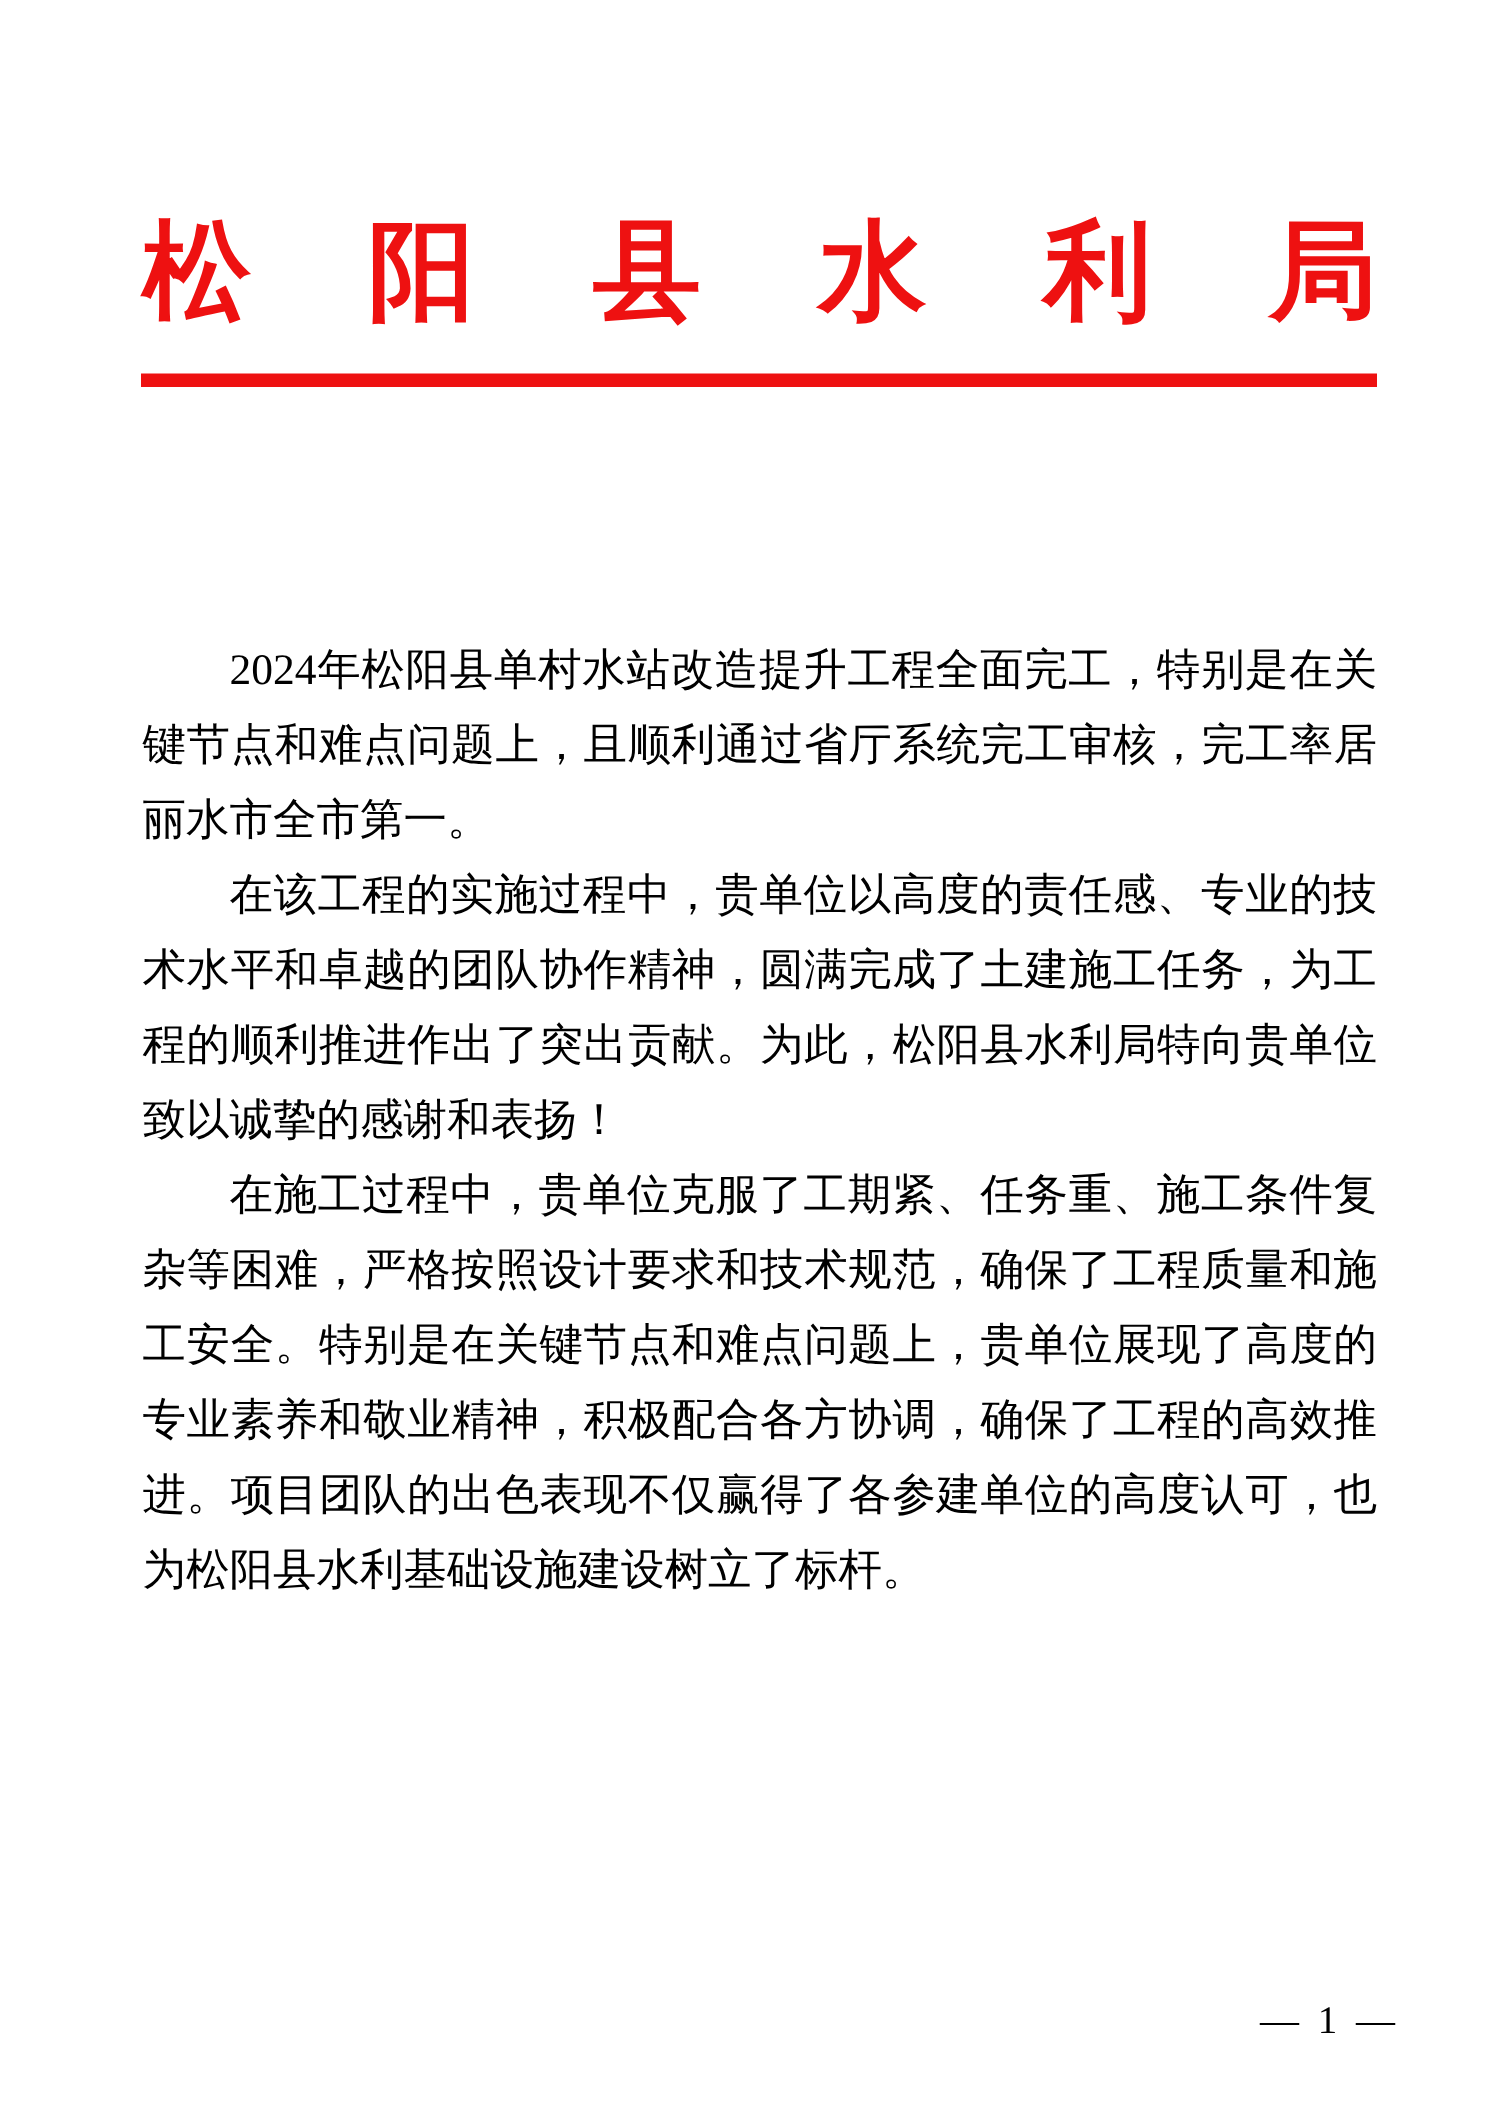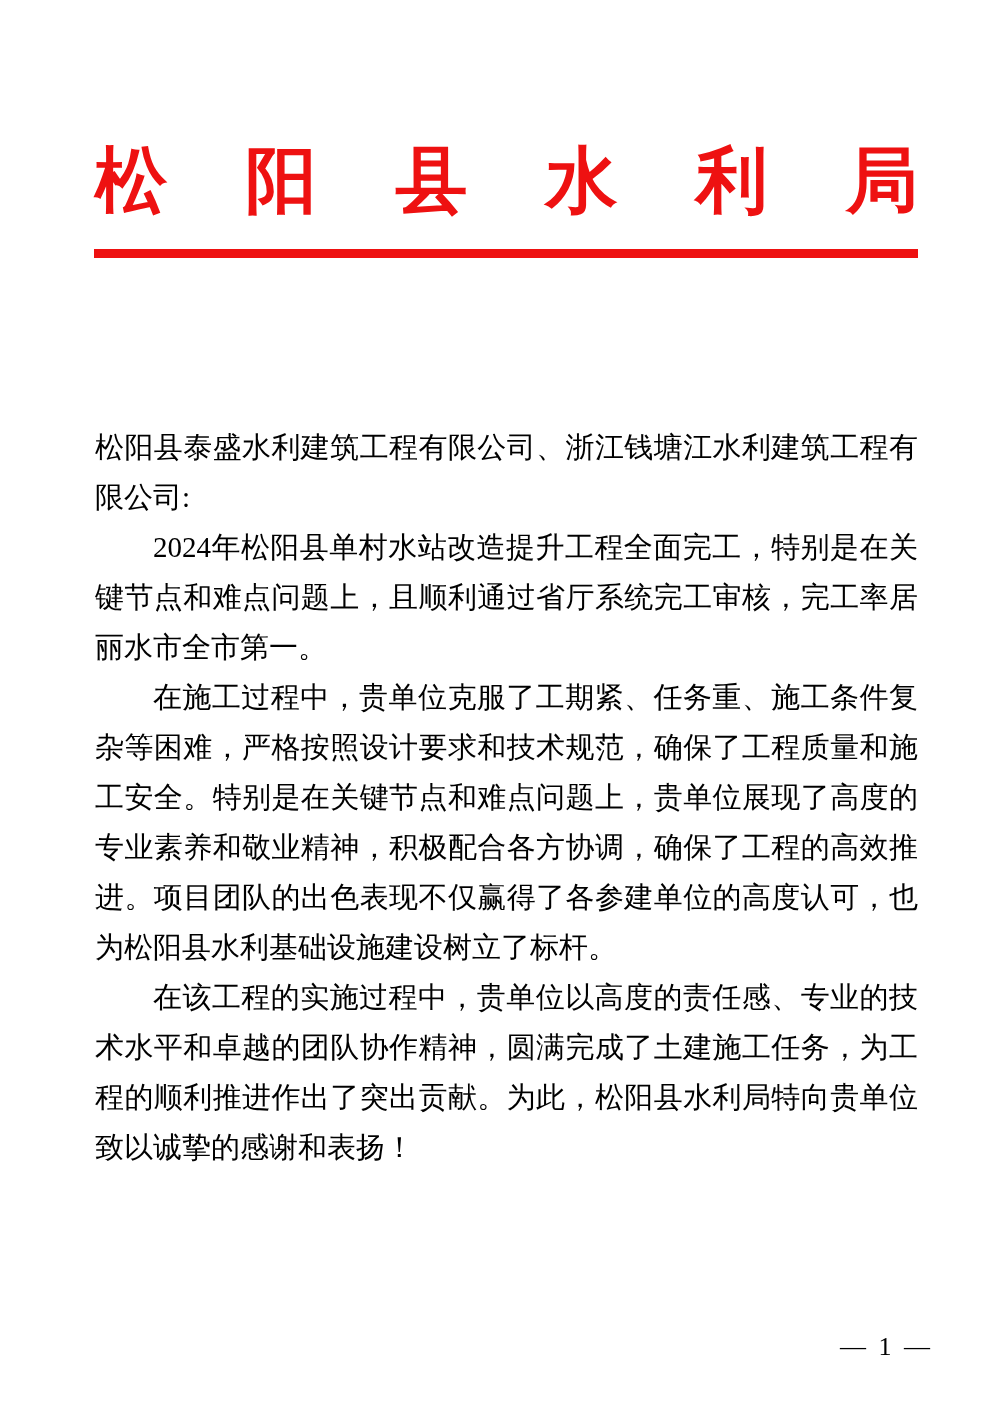--- a/index.html
+++ b/index.html
@@ -88,21 +88,20 @@
 
 <div class="page">
 
   <div class="letterhead">
     <div class="agency-name">松阳县水利局</div>
     <div class="red-rule"></div>
   </div>
 
 
   <div class="letter-body">
-    <p class="salutation">松阳县泰盛水利建筑工程有限公司、浙江钱塘江水利建筑工程有限公司:</p>
     <p class="indent">2024年松阳县单村水站改造提升工程全面完工，特别是在关键节点和难点问题上，且顺利通过省厅系统完工审核，完工率居丽水市全市第一。</p>
+    <p class="indent">在该工程的实施过程中，贵单位以高度的责任感、专业的技术水平和卓越的团队协作精神，圆满完成了土建施工任务，为工程的顺利推进作出了突出贡献。为此，松阳县水利局特向贵单位致以诚挚的感谢和表扬！</p>
     <p class="indent">在施工过程中，贵单位克服了工期紧、任务重、施工条件复杂等困难，严格按照设计要求和技术规范，确保了工程质量和施工安全。特别是在关键节点和难点问题上，贵单位展现了高度的专业素养和敬业精神，积极配合各方协调，确保了工程的高效推进。项目团队的出色表现不仅赢得了各参建单位的高度认可，也为松阳县水利基础设施建设树立了标杆。</p>
-    <p class="indent">在该工程的实施过程中，贵单位以高度的责任感、专业的技术水平和卓越的团队协作精神，圆满完成了土建施工任务，为工程的顺利推进作出了突出贡献。为此，松阳县水利局特向贵单位致以诚挚的感谢和表扬！</p>
   </div>
 
   <div class="page-number">— 1 —</div>
 
 </div>
 
 </body></html>

